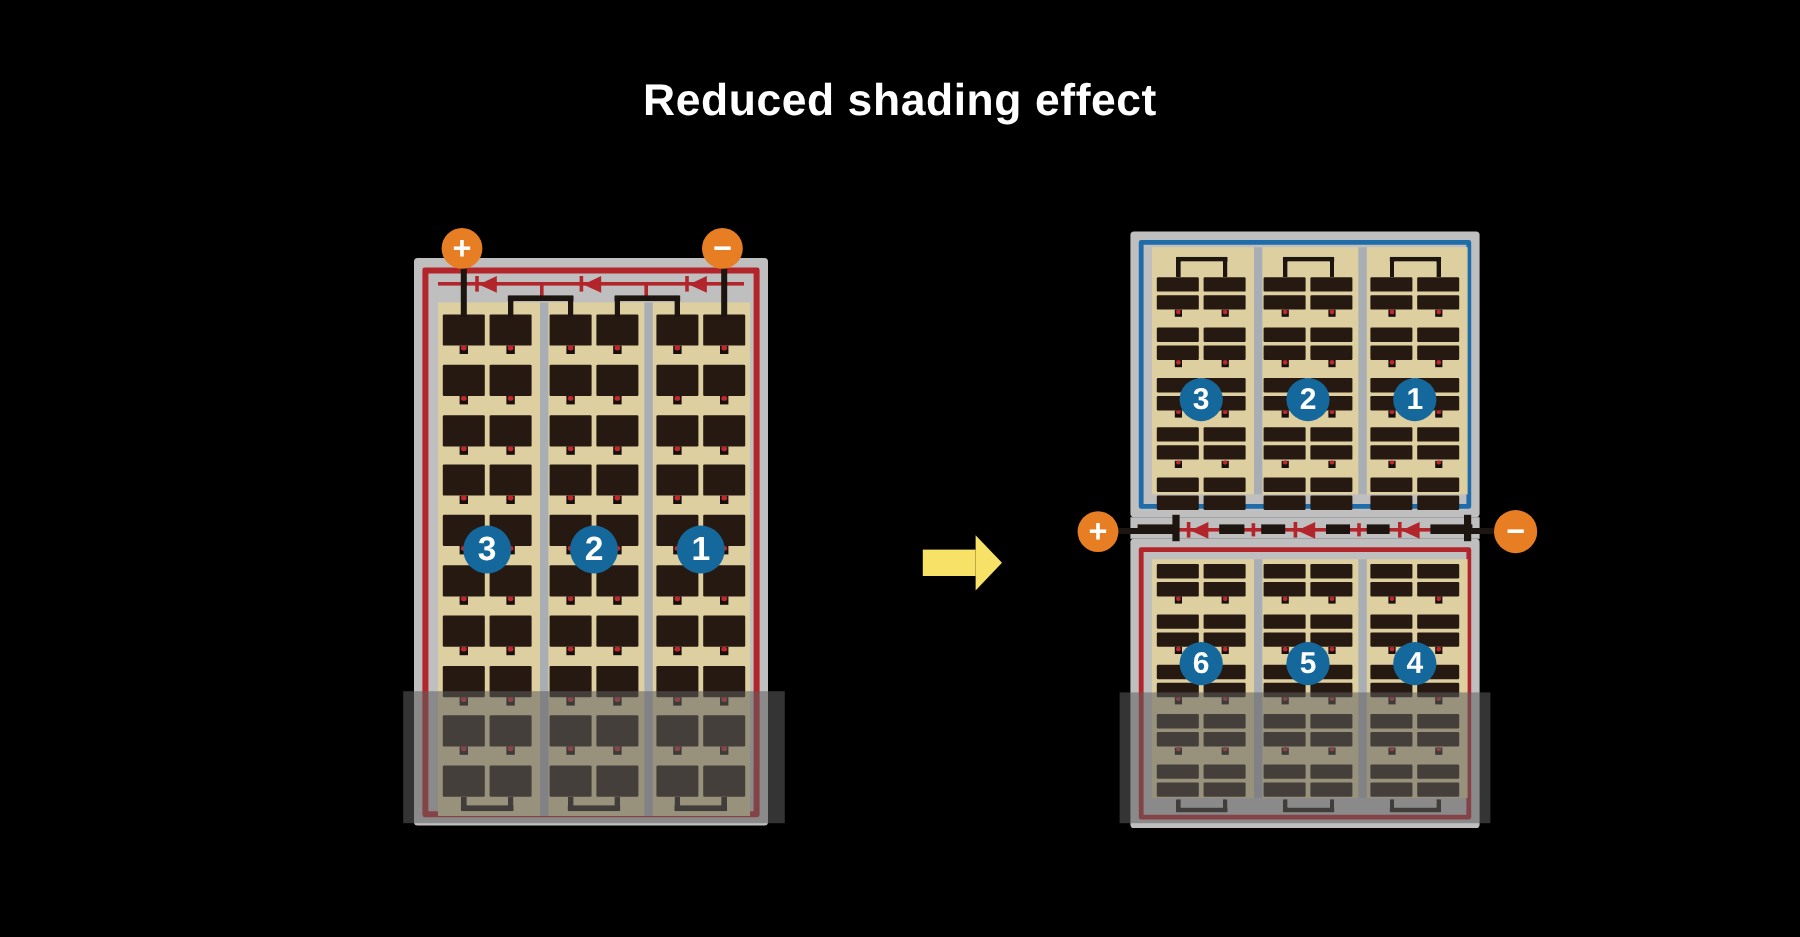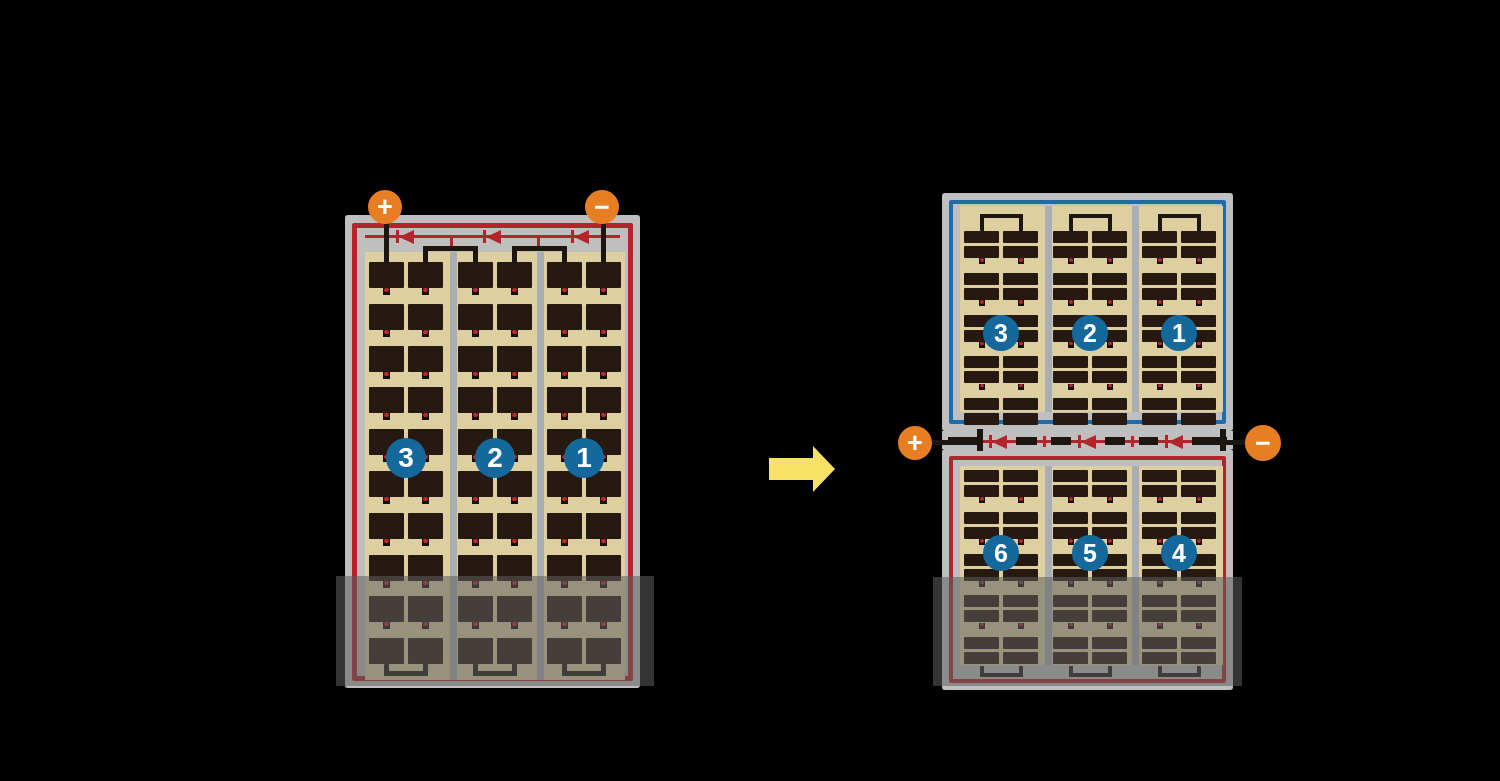--- a/index.html
+++ b/index.html
@@ -11,20 +11,21 @@
          font-family:"Liberation Sans", sans-serif;}
   .numcircle{display:flex;align-items:center;justify-content:center;
              color:#fff;font-weight:bold;border-radius:50%;}
   .terminal{display:flex;align-items:center;justify-content:center;
             color:#fff;font-weight:bold;border-radius:50%;font-size:27px;line-height:1;}
 </style>
 </head>
 <body>
 
 <div id="stage">
+  <div id="title">Reduced shading effect</div>
 <div class="abs" style="left: 345px; top: 215px; width: 295px; height: 473px; background: rgb(191, 191, 191); border-radius: 3px; z-index: 1;">
       <div class="abs" style="inset: 8px 7px 7px; border: 5px solid rgb(178, 37, 42); border-radius: 2px;"></div>
       <div class="abs" style="left: 20px; top: 37px; width: 260px; height: 428px; background: rgb(221, 207, 160);">
         <div class="abs" style="left: 85px; top: 0px; width: 7px; height: 428px; background: rgb(169, 174, 181);"></div>
         <div class="abs" style="left: 172px; top: 0px; width: 7px; height: 428px; background: rgb(169, 174, 181);"></div>
         <div class="abs" style="left: 4px; top: 10px; width: 35px; height: 26px; background: rgb(38, 25, 17); border-radius: 1px;"></div>
         <div class="abs" style="left: 43px; top: 10px; width: 35px; height: 26px; background: rgb(38, 25, 17); border-radius: 1px;"></div>
         <div class="abs" style="left: 18px; top: 35.9px; width: 7px; height: 16px; display: flex; flex-direction: column; align-items: center; justify-content: space-between;">
           <div class="abs" style="width: 5px; height: 4px; background: rgb(192, 39, 45); border-radius: 2px;"></div>
           <div class="abs" style="width: 7px; height: 7px; background: rgb(21, 16, 11);"></div>

